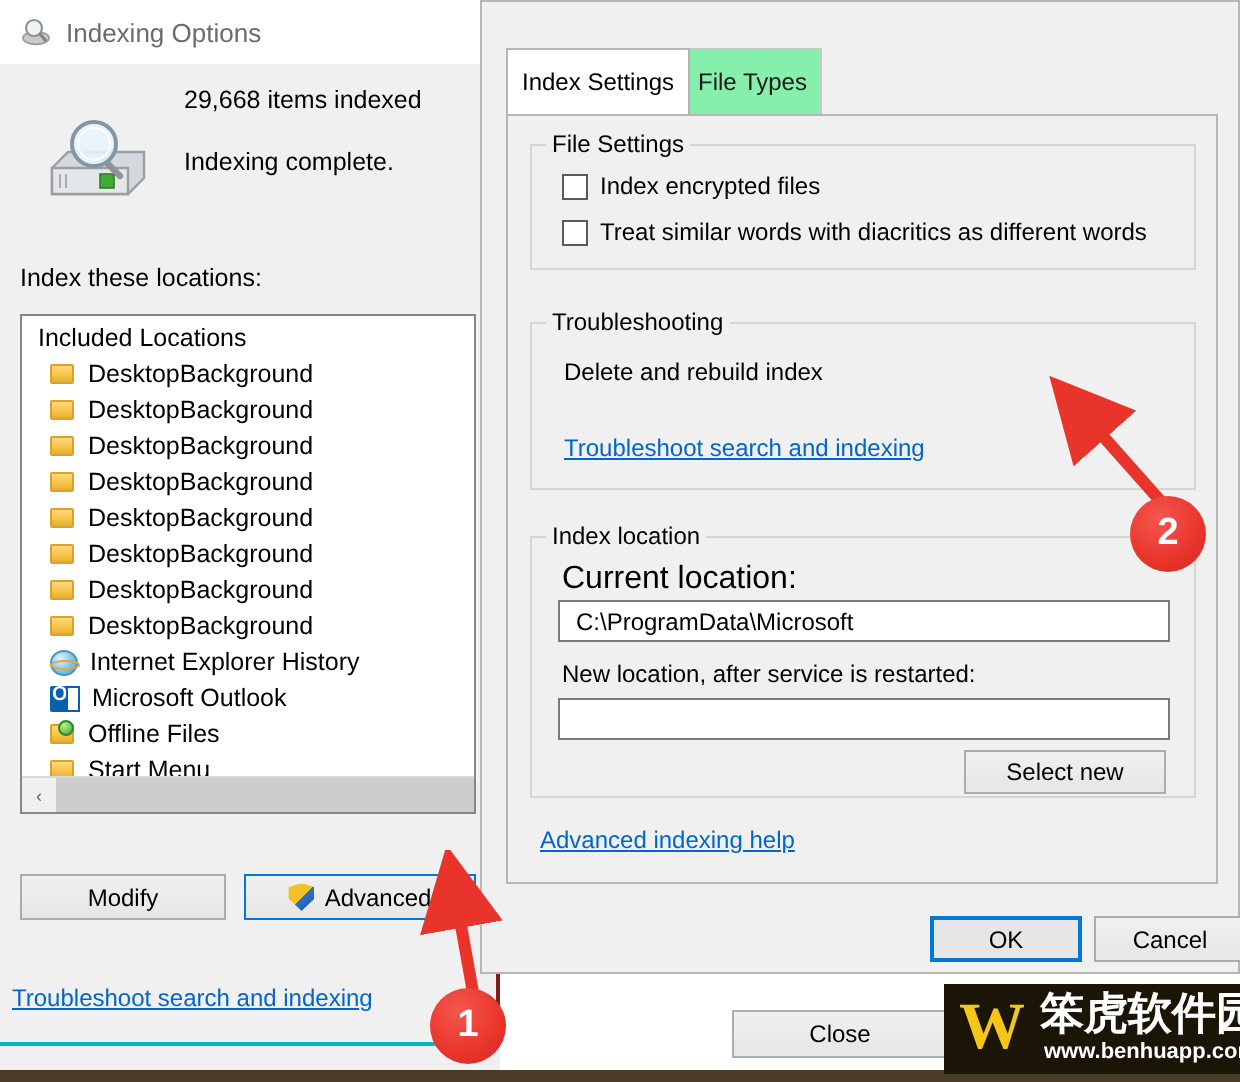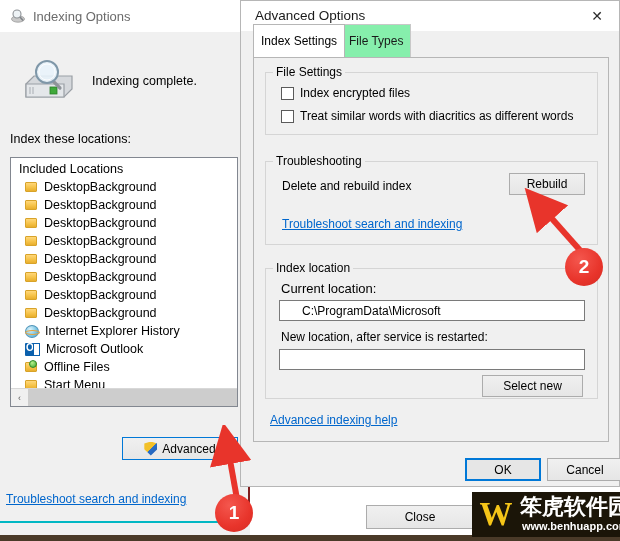--- a/index.html
+++ b/index.html
@@ -39,21 +39,21 @@
   }
   .btn.accented {
     border: 1px solid #0078d7;
   }
   .txtbox {
     background: #ffffff;
     border: 1px solid #7a7a7a;
     box-sizing: border-box;
     display: flex;
     align-items: center;
-    padding-left: 22px;
+    padding-left: 8px;
     font-size: 12px;
     overflow: hidden;
     white-space: nowrap;
   }
   .wlink {
     color: #0066cc;
     text-decoration: underline;
     cursor: pointer;
     font-size: 12px;
   }
@@ -435,21 +435,21 @@
     width: 76px; height: 22px;
   }
   #link-trouble-dlg {
     position: absolute;
     left: 16px; top: 55px;
   }
 
   #cur-loc-label {
     position: absolute;
     left: 15px; top: 12px;
-    font-size: 13px;
+    font-size: 16px;
   }
   #cur-loc-box {
     position: absolute;
     left: 13px; top: 31px;
     width: 306px; height: 21px;
   }
   #new-loc-label {
     position: absolute;
     left: 15px; top: 61px;
     font-size: 12px;
@@ -564,20 +564,21 @@
         <path d="M6 28 L44 28 L44 41 L6 41 Z" fill="#e4e7ea" stroke="#9a9fa5" stroke-width="1.2"></path>
         <rect x="30" y="31" width="7" height="7" fill="#3fa93a" stroke="#2c7f28" stroke-width="0.8"></rect>
         <line x1="10" y1="31" x2="10" y2="38" stroke="#a8adb3" stroke-width="1"></line>
         <line x1="13" y1="31" x2="13" y2="38" stroke="#a8adb3" stroke-width="1"></line>
         <line x1="32" y1="24" x2="40" y2="32" stroke="#8f949a" stroke-width="3.2" stroke-linecap="round"></line>
         <circle cx="27" cy="16" r="11" fill="#e8f3fa" fill-opacity="0.88" stroke="#7f97a8" stroke-width="2"></circle>
         <circle cx="27" cy="16" r="8" fill="none" stroke="#ffffff" stroke-width="1" stroke-opacity="0.8"></circle>
       </svg>
     </span>
 
+    <div id="items-indexed">29,668 items indexed</div>
     <div id="index-state">Indexing complete.</div>
     <div id="locations-label">Index these locations:</div>
 
     <div id="loc-list">
       <div id="loc-header">Included Locations</div>
       <div id="loc-items">
           <div class="loc-item">
             <span class="ico-folder"></span>
             <span class="nm">DesktopBackground</span>
           </div>
@@ -629,42 +630,39 @@
             <span class="ico-folder"></span>
             <span class="nm">Users</span>
           </div>
         </div>
       <div id="list-hscroll">
         <div id="hscroll-left-btn">‹</div>
         <div id="hscroll-thumb"></div>
       </div>
     </div>
 
+    <div id="btn-modify" class="btn">Modify</div>
 
     <div id="btn-advanced" class="btn accented">
       <span class="shield"></span>
       <span>Advanced</span>
     </div>
 
     <a id="link-trouble-main" class="wlink">Troubleshoot search and indexing</a>
   </div>
 </div>
 
 <div id="main-bottom-strip"></div>
 
 <div id="btn-close" class="btn">Close</div>
 
 <div id="desk-strip"></div>
 
 <div id="adv-dialog">
 
-  <div id="adv-titlebar">
-    <span id="adv-title-text">Advanced Options</span>
-    <span id="adv-close">✕</span>
-  </div>
 
   <div id="tabstrip">
     <div class="tab active">Index Settings</div>
     <div class="tab inactive">File Types</div>
   </div>
 
   <div id="tabpanel">
 
     <div id="gb-file-settings" class="groupbox">
       <span class="gb-title">File Settings</span>
@@ -674,21 +672,20 @@
       </label>
       <label id="cb-diacritics" class="cbrow">
         <span class="cbox"></span>
         <span>Treat similar words with diacritics as different words</span>
       </label>
     </div>
 
     <div id="gb-troubleshoot" class="groupbox">
       <span class="gb-title">Troubleshooting</span>
       <span id="delete-rebuild-label">Delete and rebuild index</span>
-      <div id="btn-rebuild" class="btn">Rebuild</div>
       <a id="link-trouble-dlg" class="wlink">Troubleshoot search and indexing</a>
     </div>
 
     <div id="gb-index-loc" class="groupbox">
       <span class="gb-title">Index location</span>
       <span id="cur-loc-label">Current location:</span>
       <div id="cur-loc-box" class="txtbox">C:\ProgramData\Microsoft</div>
       <span id="new-loc-label">New location, after service is restarted:</span>
       <div id="new-loc-box" class="txtbox"></div>
       <div id="btn-select-new" class="btn">Select new</div>

